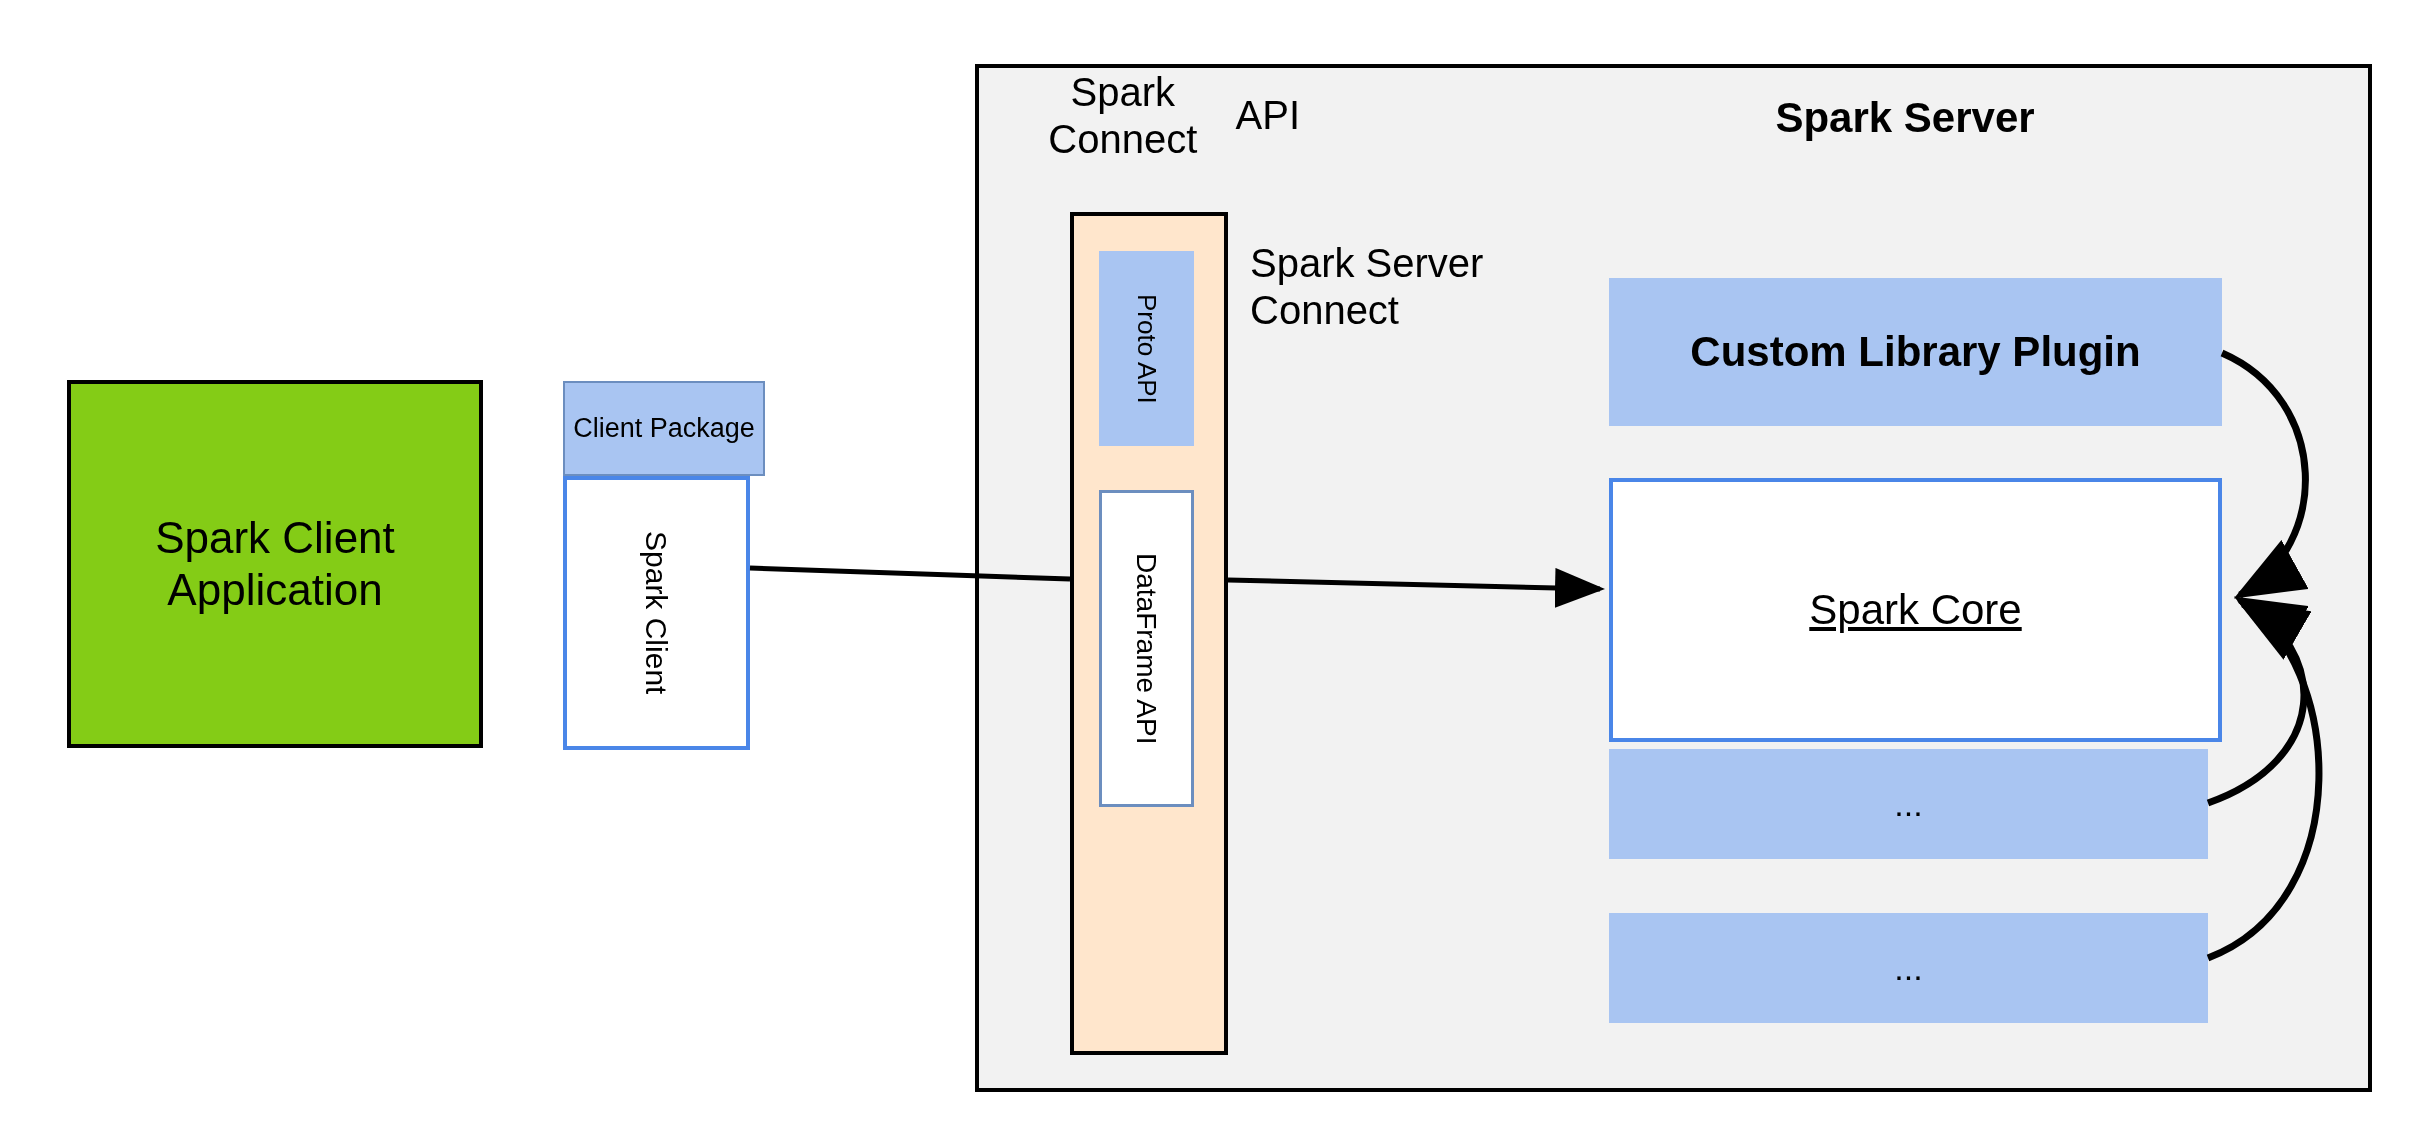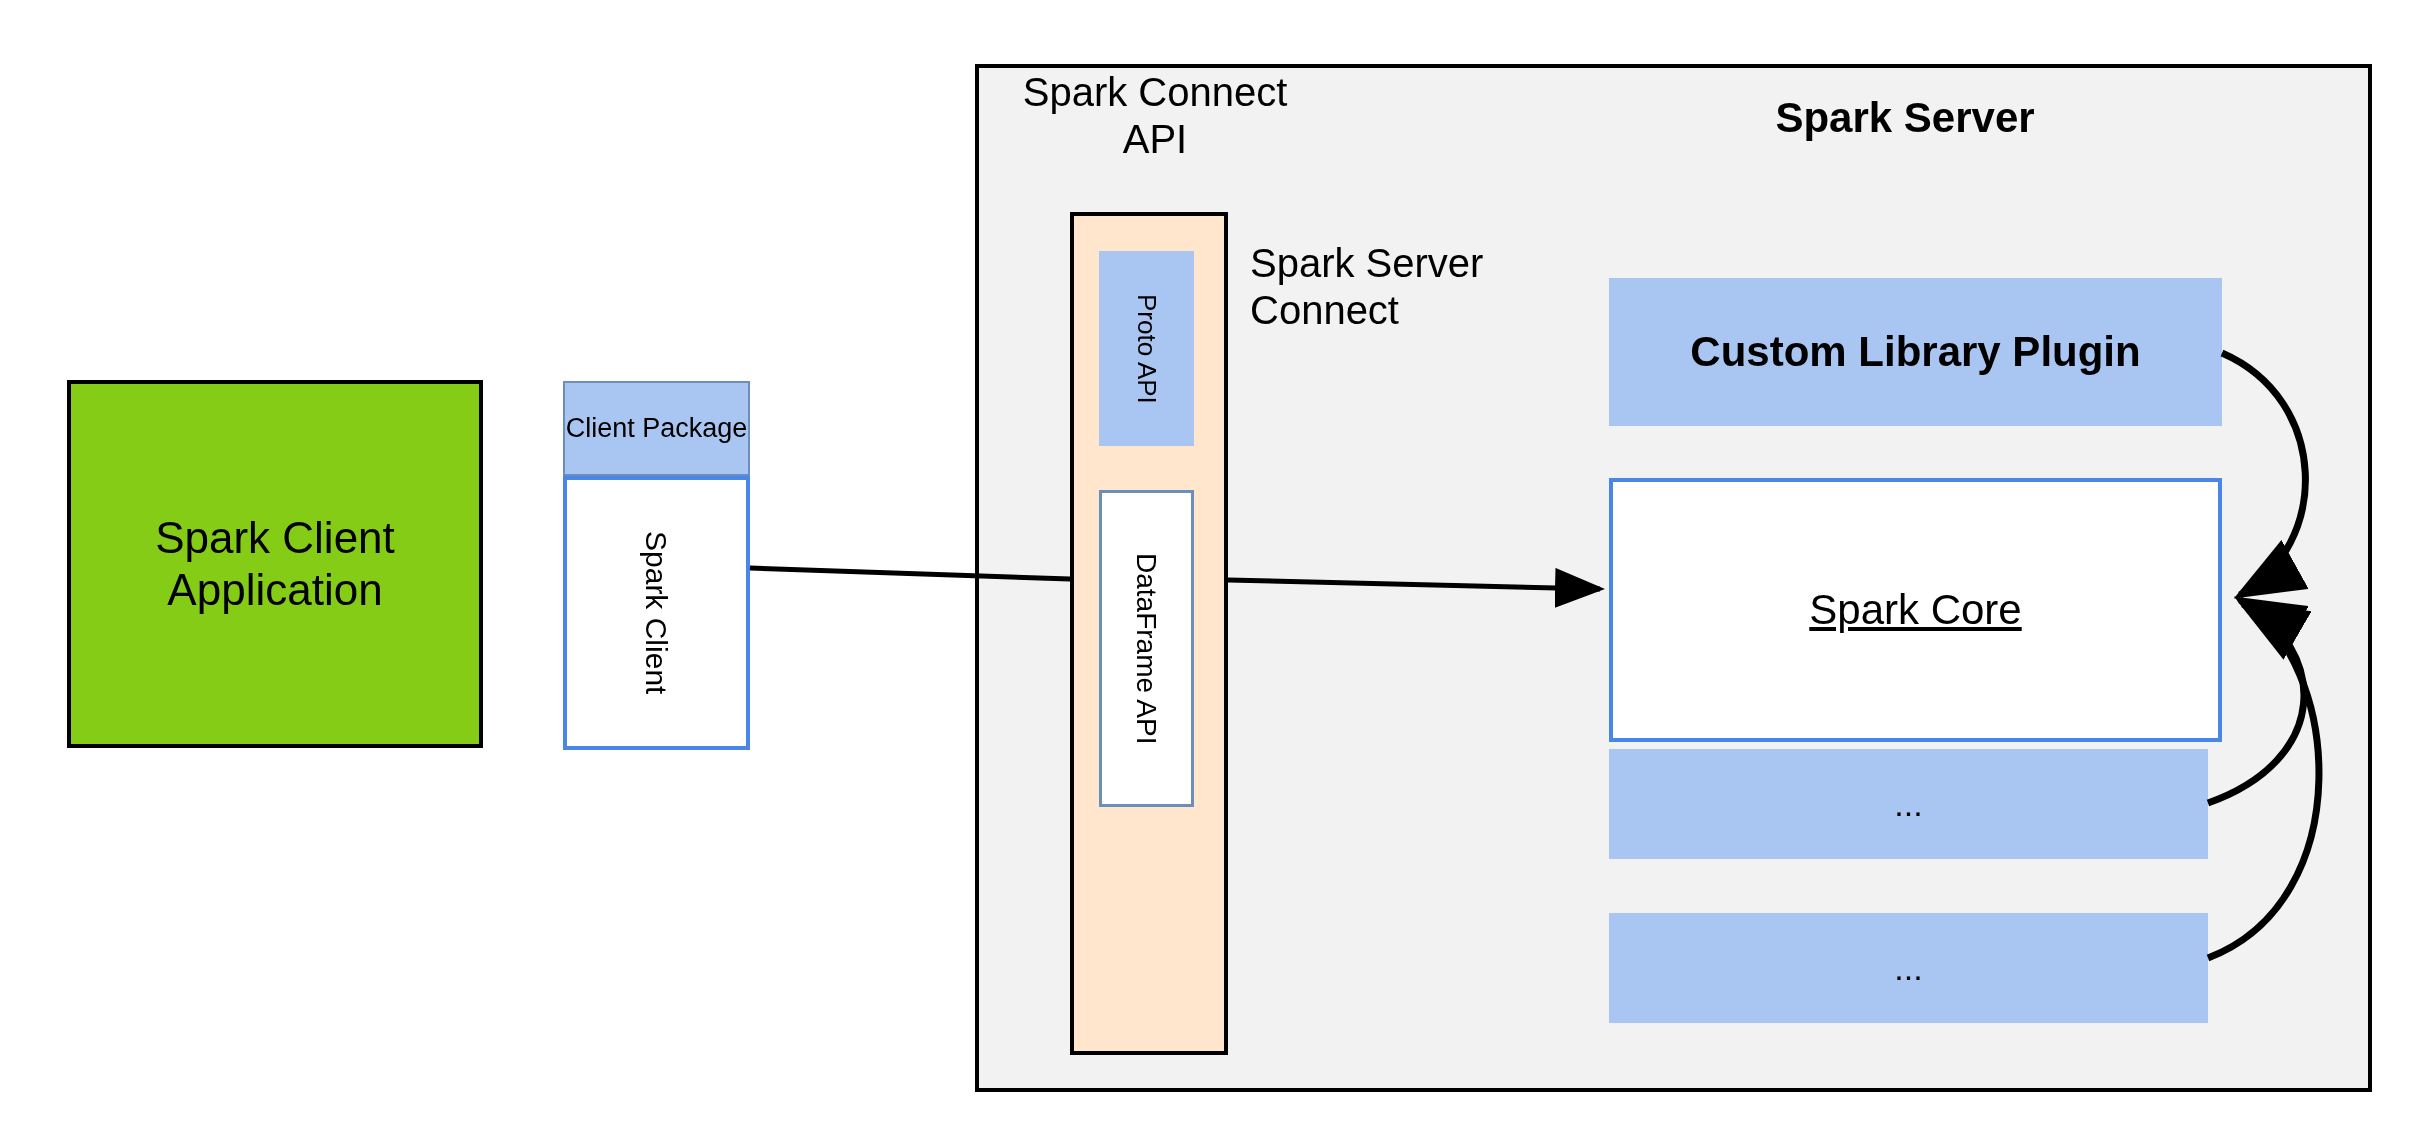--- a/index.html
+++ b/index.html
@@ -30,21 +30,21 @@
   }
 
   
   #client-app-box {
     left: 67px; top: 380px; width: 416px; height: 368px;
     background: #84cc16;
     border: 4px solid #000000;
     font-size: 44px;
   }
   #client-package-box {
-    left: 563px; top: 381px; width: 187px; height: 95px;
+    left: 563px; top: 381px; width: 202px; height: 95px;
     background: #a9c5f2;
     border: 2px solid #6c8ebf;
     font-size: 27px;
   }
   #spark-client-box {
     left: 563px; top: 476px; width: 187px; height: 274px;
     background: #ffffff;
     border: 4px solid #4a86e8;
     font-size: 30px;
   }
@@ -57,21 +57,21 @@
   
   #spark-server-panel {
     left: 975px; top: 64px; width: 1397px; height: 1028px;
     background: #f2f2f2;
     border: 4px solid #000000;
     display: block;
   }
   #spark-connect-api-label {
     left: 1010px; top: 68px; width: 290px; height: 96px;
     font-size: 40px;
-    flex-direction: column;
+    flex-direction: row;
   }
   #spark-server-title {
     left: 1680px; top: 90px; width: 450px; height: 56px;
     font-size: 42px;
     font-weight: bold;
   }
   #spark-server-library-label {
     left: 1250px; top: 240px; width: 320px; height: 100px;
     font-size: 40px;
     align-items: flex-start;

